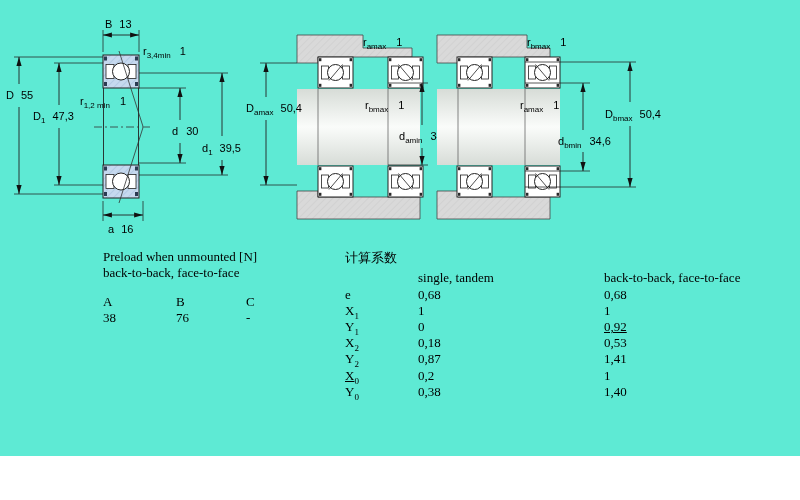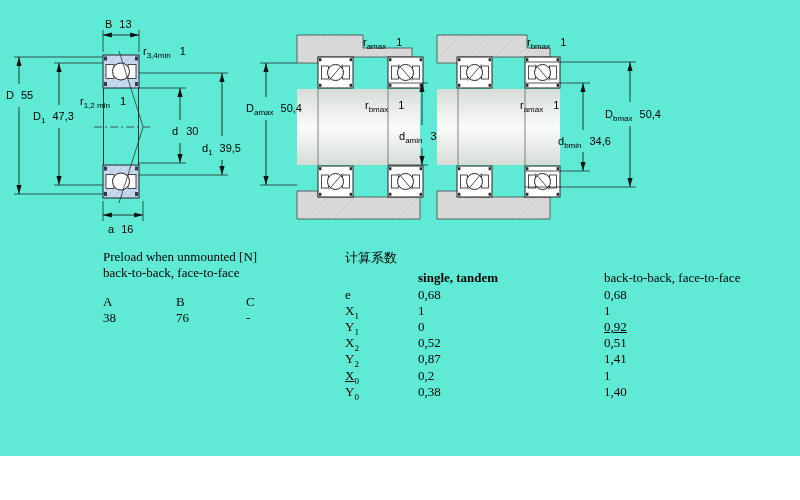--- a/index.html
+++ b/index.html
@@ -200,38 +200,38 @@
   <div class="tbl-abs" style="left:103px;top:294px;">A</div>
   <div class="tbl-abs" style="left:176px;top:294px;">B</div>
   <div class="tbl-abs" style="left:246px;top:294px;">C</div>
   <div class="tbl-abs" style="left:103px;top:310px;">38</div>
   <div class="tbl-abs" style="left:176px;top:310px;">76</div>
   <div class="tbl-abs" style="left:246px;top:310px;">-</div>
 </div>
 
 <div>
   <div class="tbl-abs bold" style="left:345px;top:249px;">计算系数</div>
-  <div class="tbl-abs" style="left:418px;top:270px;font-weight:bold;">single, tandem</div>
+  <div class="tbl-abs" style="left:418px;top:270px;">single, tandem</div>
   <div class="tbl-abs" style="left:604px;top:270px;">back-to-back, face-to-face</div>
 
   <div class="tbl-abs" style="left:345px;top:287px;"><span>e</span><sub></sub></div>
   <div class="tbl-abs" style="left:418px;top:287px;">0,68</div>
   <div class="tbl-abs" style="left:604px;top:287px;">0,68</div>
 
   <div class="tbl-abs" style="left:345px;top:303px;"><span>X</span><sub>1</sub></div>
   <div class="tbl-abs" style="left:418px;top:303px;">1</div>
   <div class="tbl-abs" style="left:604px;top:303px;">1</div>
 
   <div class="tbl-abs" style="left:345px;top:319px;"><span>Y</span><sub>1</sub></div>
   <div class="tbl-abs" style="left:418px;top:319px;">0</div>
   <div class="tbl-abs" style="left:604px;top:319px;text-decoration:underline;">0,92</div>
 
   <div class="tbl-abs" style="left:345px;top:335px;"><span>X</span><sub>2</sub></div>
-  <div class="tbl-abs" style="left:418px;top:335px;">0,52</div>
-  <div class="tbl-abs" style="left:604px;top:335px;">0,51</div>
+  <div class="tbl-abs" style="left:418px;top:335px;">0,18</div>
+  <div class="tbl-abs" style="left:604px;top:335px;">0,53</div>
 
   <div class="tbl-abs" style="left:345px;top:351px;"><span>Y</span><sub>2</sub></div>
   <div class="tbl-abs" style="left:418px;top:351px;">0,87</div>
   <div class="tbl-abs" style="left:604px;top:351px;">1,41</div>
 
   <div class="tbl-abs" style="left:345px;top:368px;text-decoration:underline;"><span>X</span><sub>0</sub></div>
   <div class="tbl-abs" style="left:418px;top:368px;">0,2</div>
   <div class="tbl-abs" style="left:604px;top:368px;">1</div>
 
   <div class="tbl-abs" style="left:345px;top:384px;"><span>Y</span><sub>0</sub></div>

